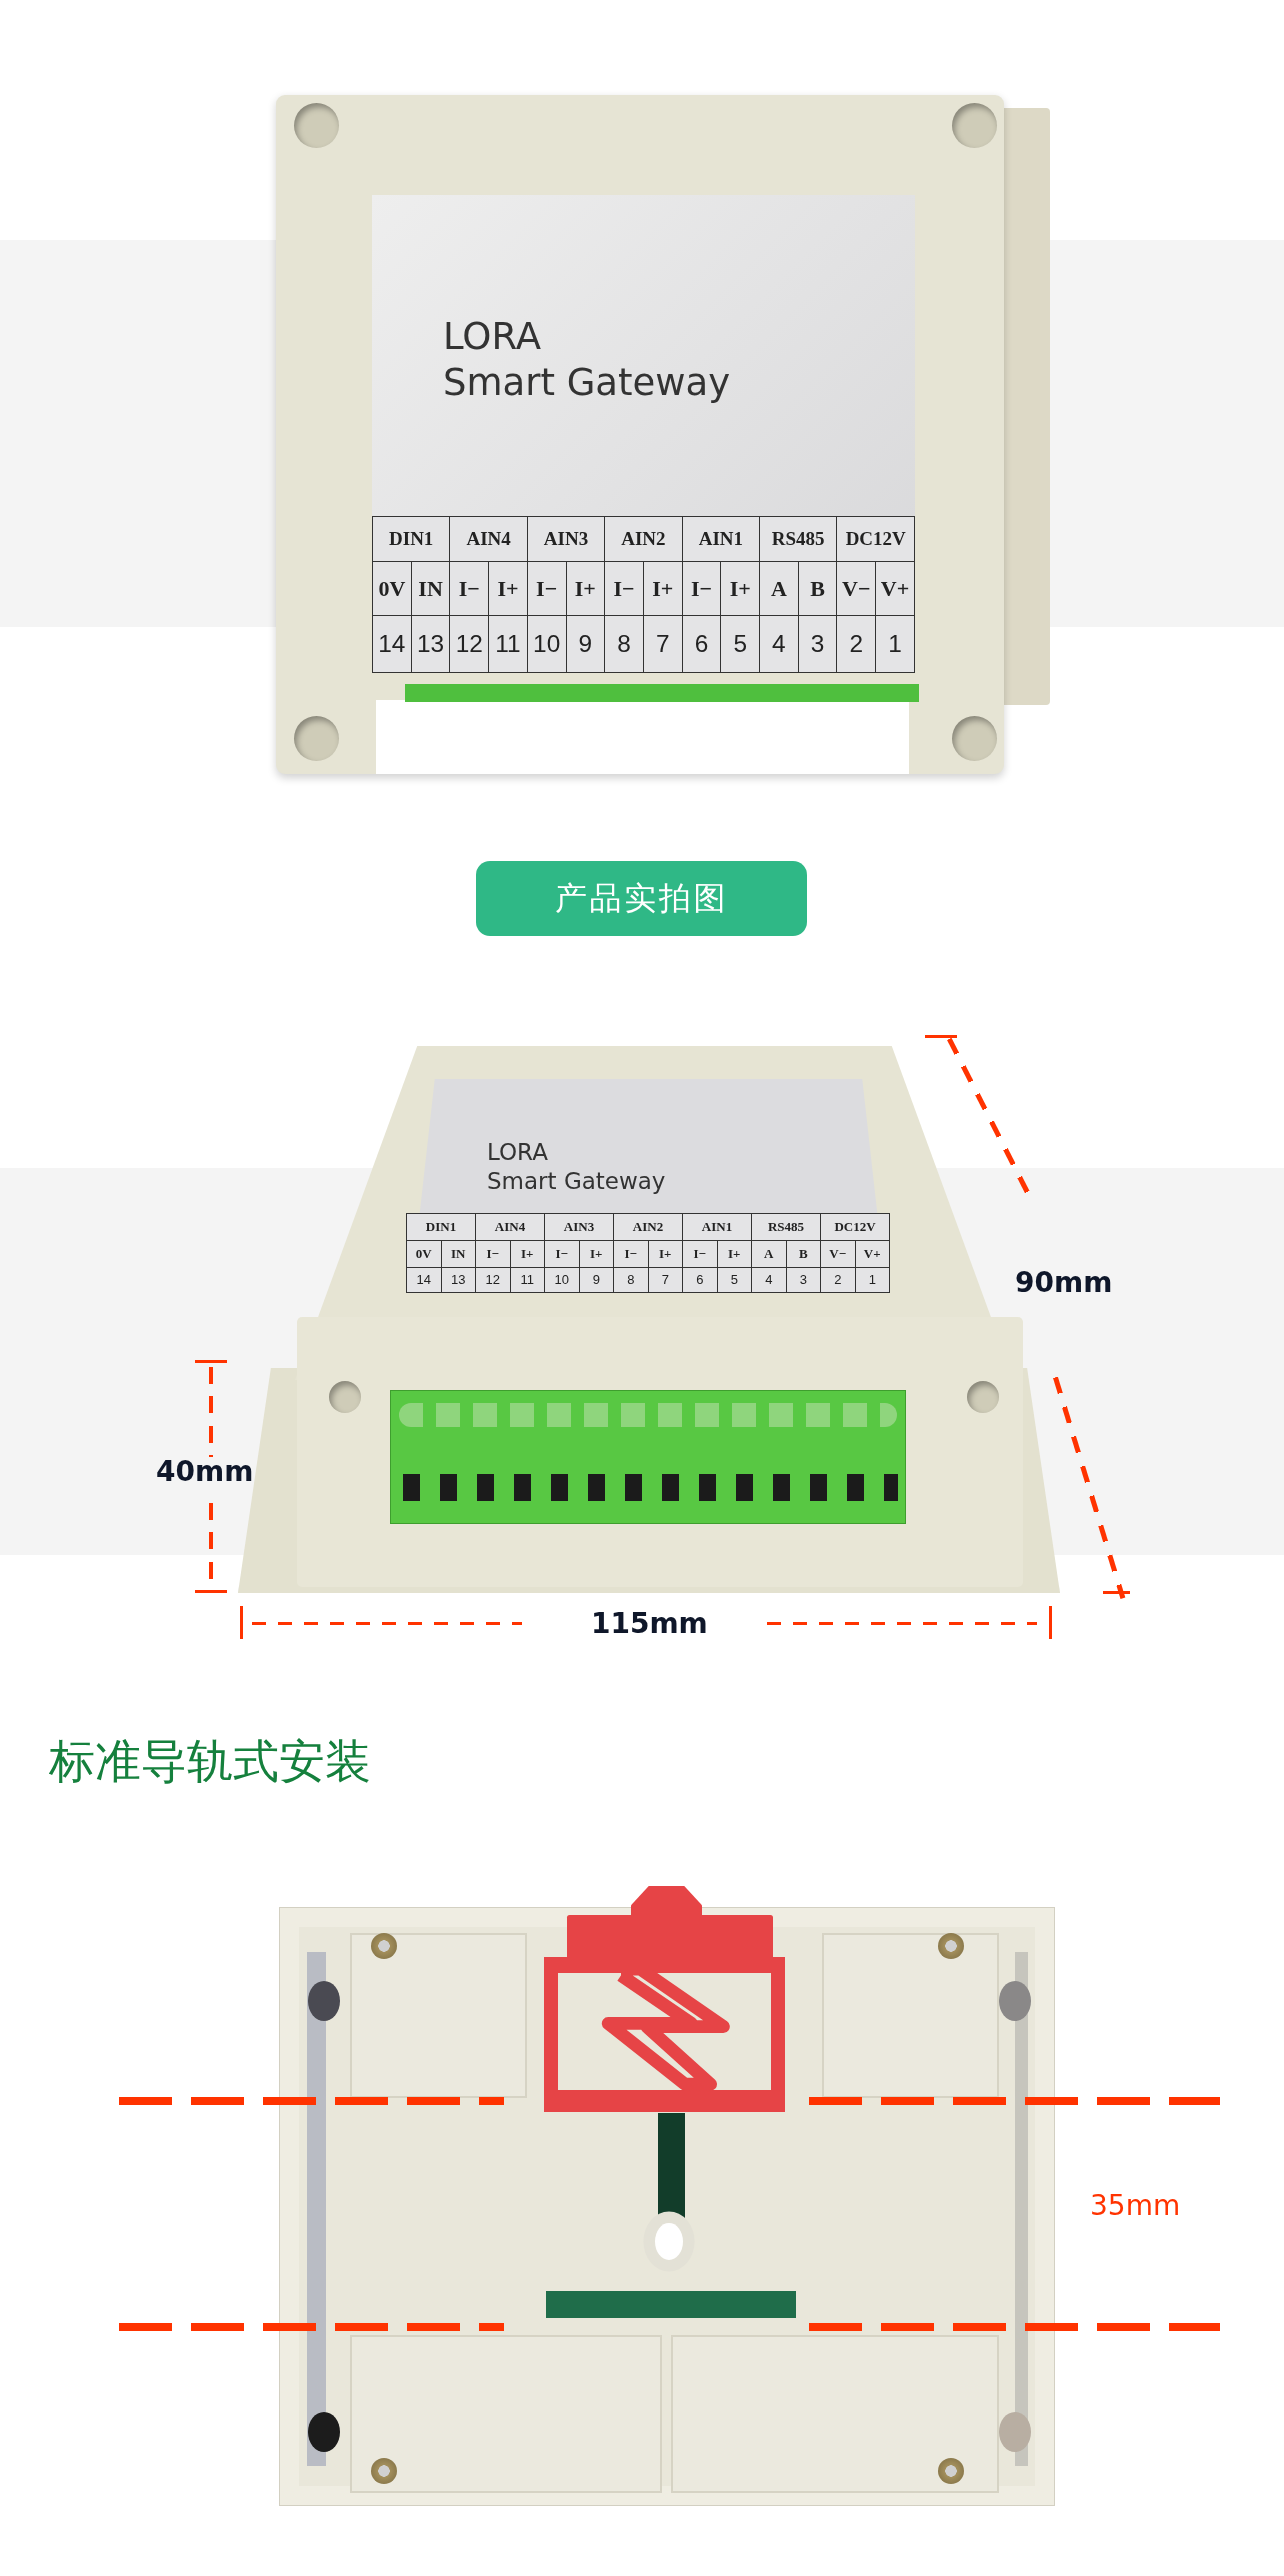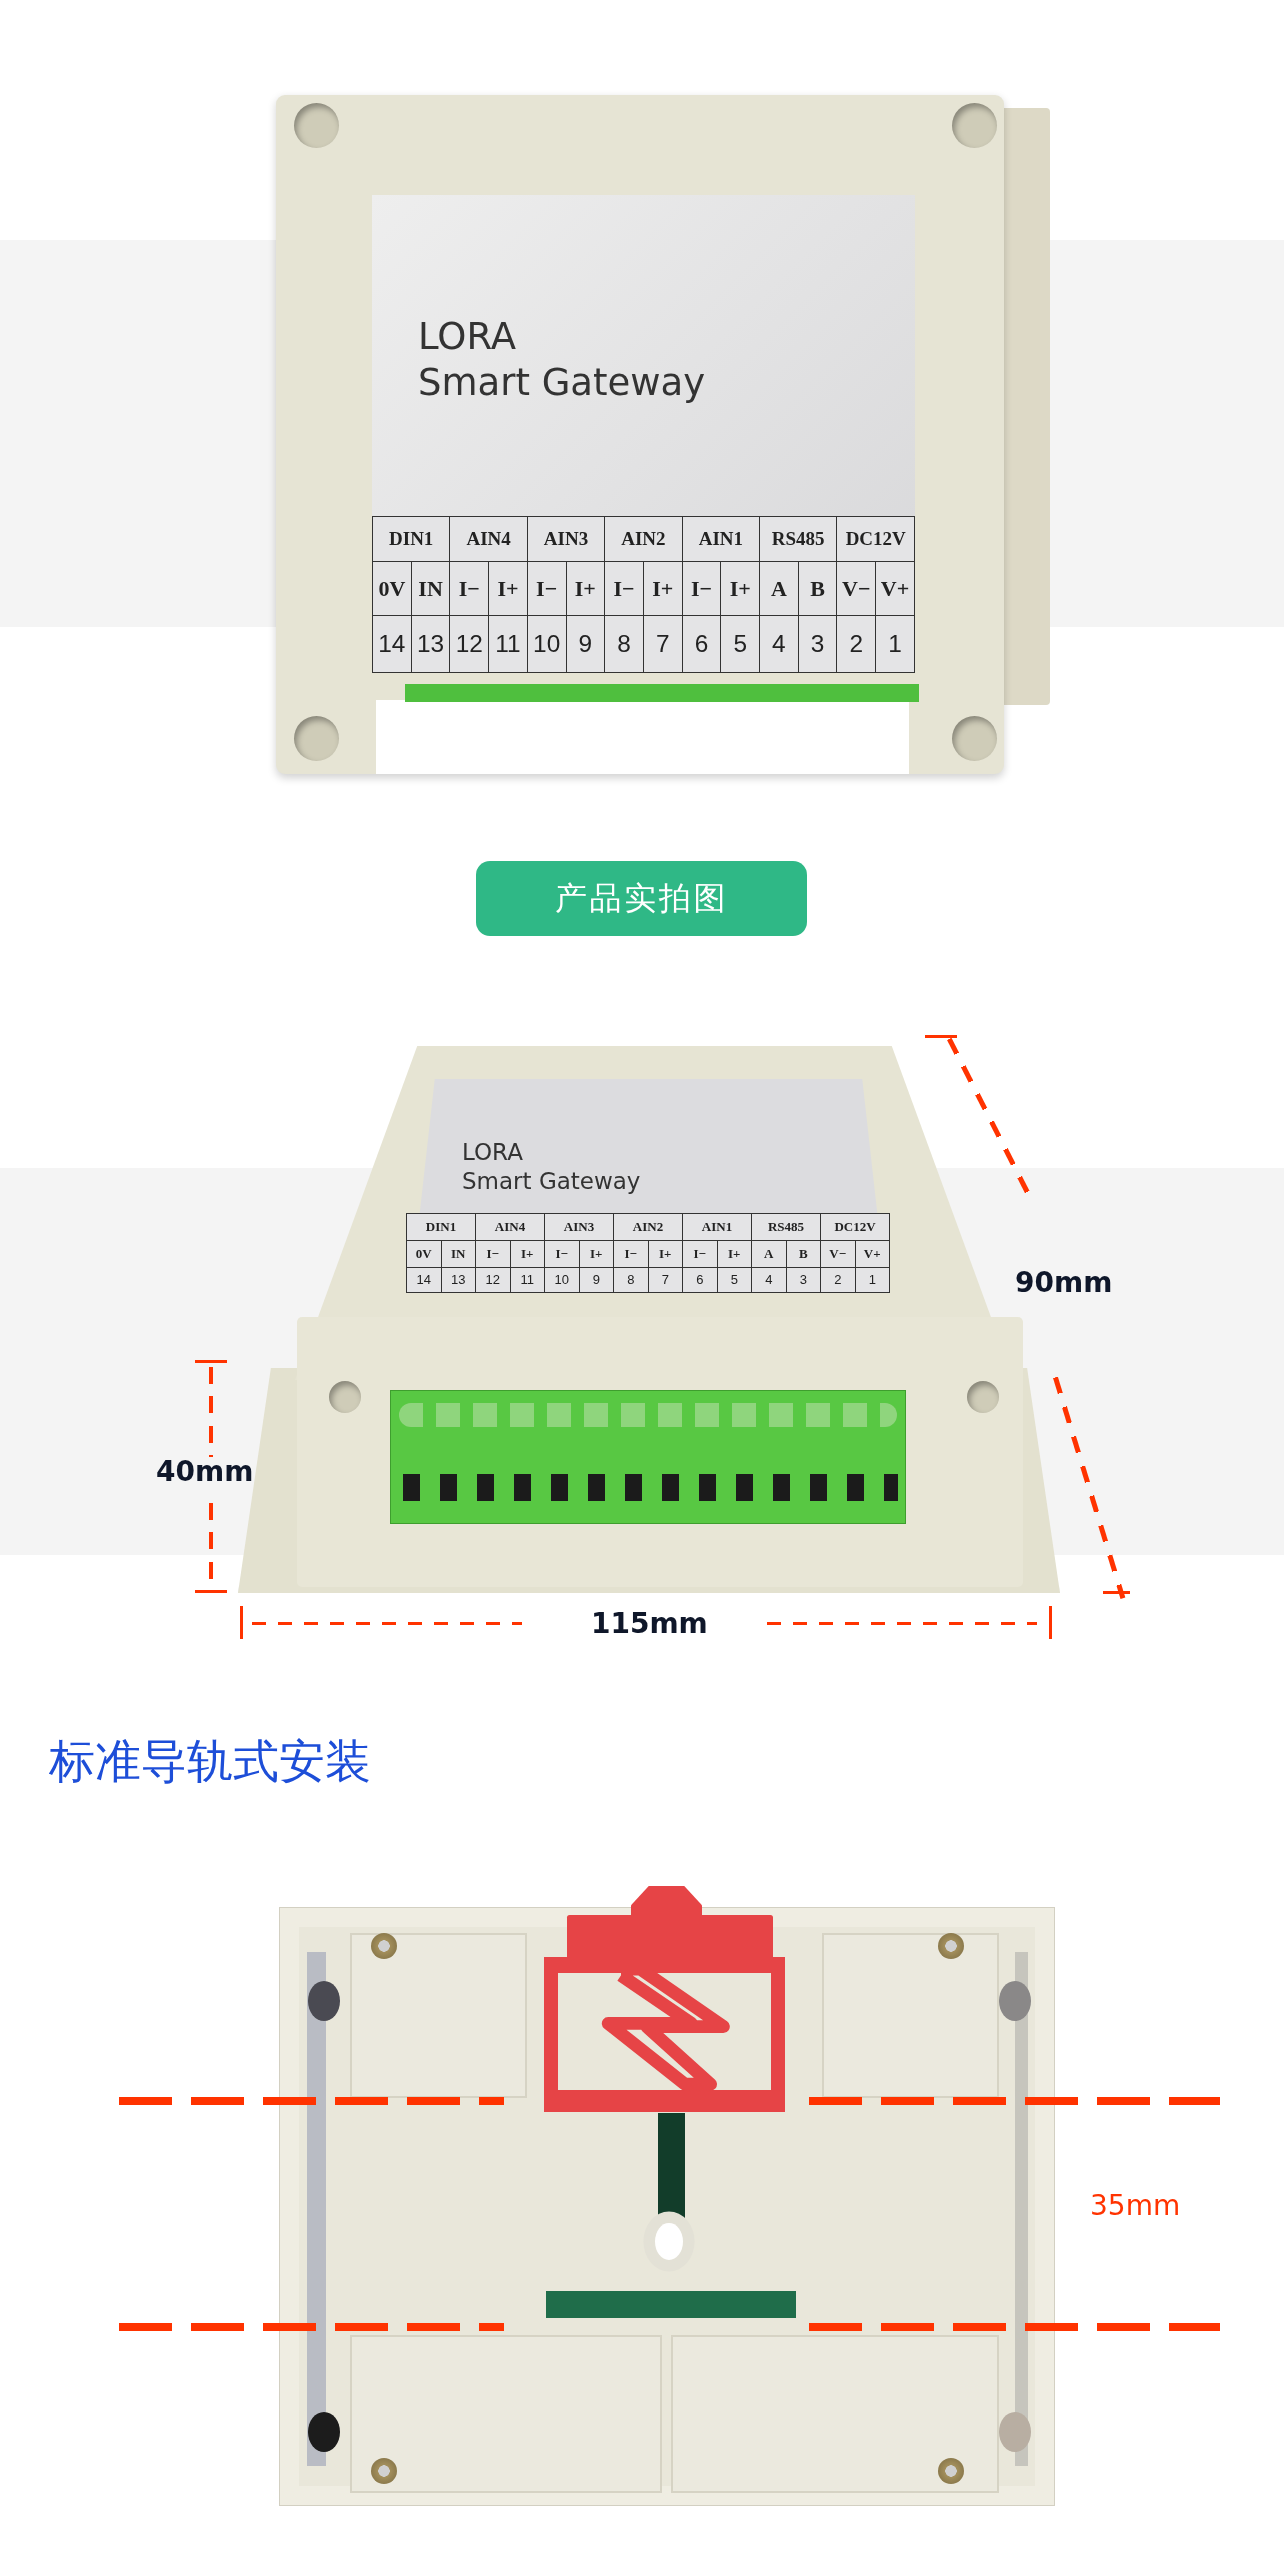--- a/index.html
+++ b/index.html
@@ -4,29 +4,29 @@
 <style>
   html,body{margin:0;padding:0;}
   body{width:1284px;height:2576px;position:relative;background:#ffffff;overflow:hidden;font-family:"DejaVu Sans",sans-serif;}
   .abs{position:absolute;}
   .band{position:absolute;left:0;width:1284px;background:#f4f4f4;}
   
   .case{position:absolute;background:#e6e4d4;border-radius:9px;box-shadow:0 3.9px 9px rgba(0,0,0,0.18);}
   .hole{position:absolute;width:45px;height:45px;border-radius:50%;background:#cfccb8;box-shadow:inset 2.6px 3.9px 6.4px rgba(0,0,0,0.35);}
   .rail-side{position:absolute;background:#ddd9c6;}
   .label-panel{position:absolute;background:linear-gradient(135deg,#eeeeee 0%,#d7d7d9 100%);}
-  .label-title{position:absolute;font-family:"DejaVu Sans",sans-serif;color:#333;line-height:1.25;}
+  .label-title{position:absolute;font-family:"DejaVu Sans",sans-serif;color:#333;line-height:1.25;margin-left:25px;}
   table.pin{position:absolute;border-collapse:collapse;font-family:"Liberation Serif",serif;color:#222;table-layout:fixed;background:#e4e4e6;}
   table.pin td{border:1.9px solid #333;text-align:center;font-weight:bold;padding:0;}
   table.pin tr.nums td{font-family:"Liberation Sans",sans-serif;font-weight:normal;}
   .term-strip{position:absolute;background:#4fbf3e;}
   .green-btn{position:absolute;background:#2fb886;border-radius:14px;color:#fff;font-size:32px;display:flex;align-items:center;justify-content:center;letter-spacing:2.6px;}
   .dim-text{position:absolute;color:#0f172a;font-family:"DejaVu Sans",sans-serif;font-weight:bold;}
   .red{background:#ff3300;}
-  .heading{position:absolute;color:#1d4ed8;font-size:46px;font-family:"DejaVu Sans",sans-serif;}
+  .heading{position:absolute;color:#15803d;font-size:46px;font-family:"DejaVu Sans",sans-serif;}
   .back-panel{position:absolute;background:#e9e7da;border:1.9px solid #d3d0c2;box-shadow:inset 0 0 0 19px #efede2;}
   .dash-h{position:absolute;height:7.7px;background:repeating-linear-gradient(90deg,#ff3300 0 53px,transparent 53px 72px);}
   .screw{position:absolute;width:26px;height:26px;border-radius:50%;background:radial-gradient(circle,#d0d0d0 30%,#a38f5c 32%,#7a6a40 100%);}
   .pad{position:absolute;width:32px;height:40px;border-radius:50%;background:#4a4a52;}
 </style>
 </head>
 <body>
 
 <div class="band" style="top:240px;height:387px;"></div>
 

